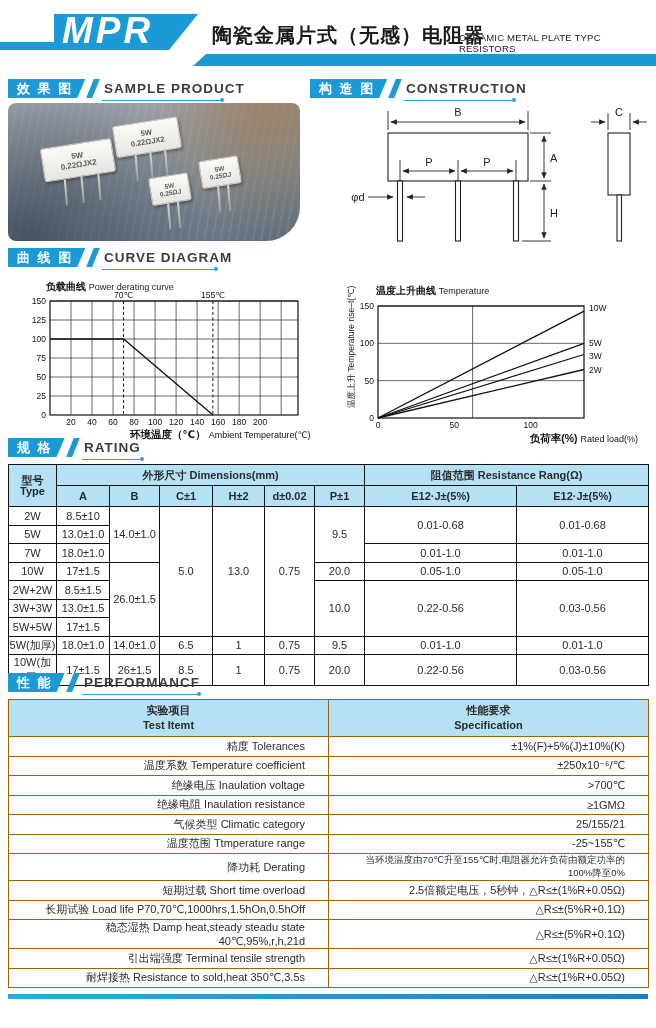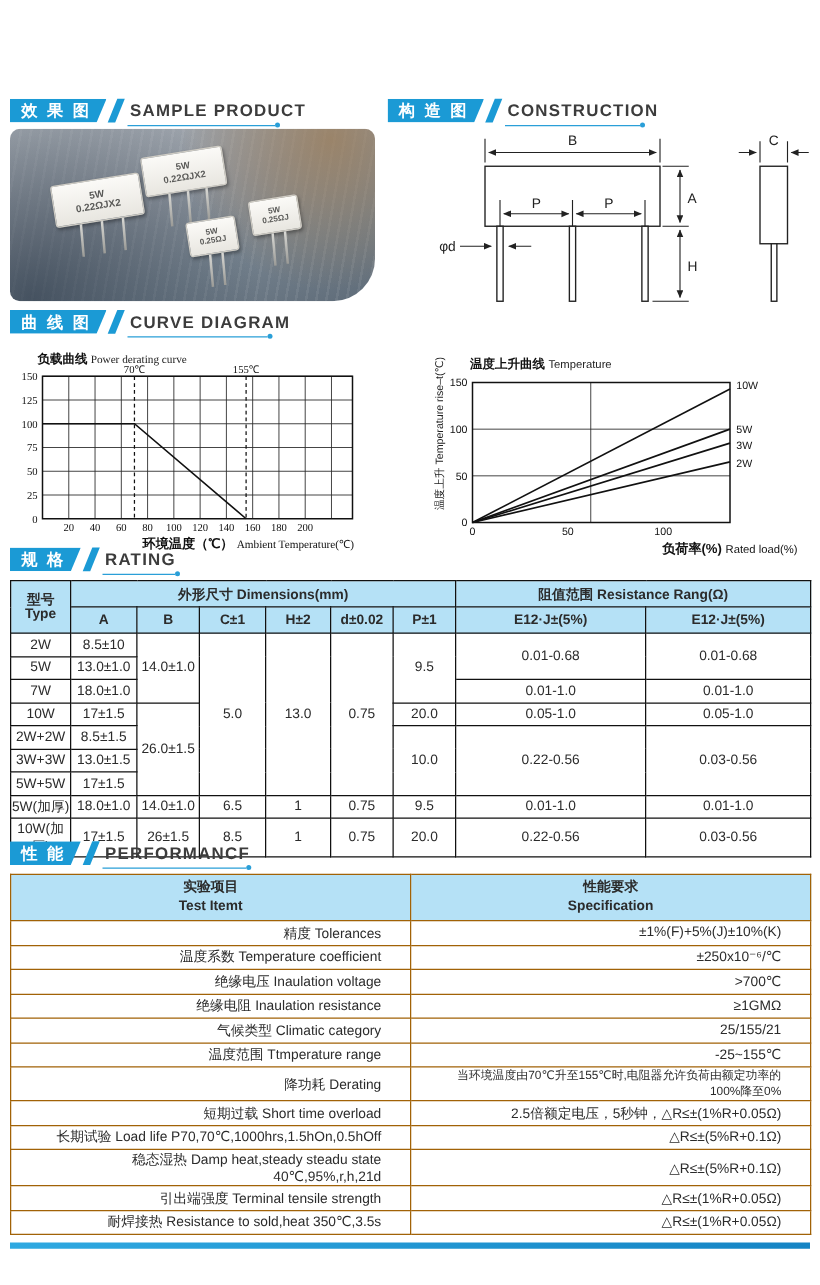--- a/index.html
+++ b/index.html
@@ -71,20 +71,29 @@
   .pt-item{text-align:left;}
   .pt-spec{text-align:center;}
   #bottom-bar{position:absolute;left:8px;top:994px;width:640px;height:5px;
               background:linear-gradient(90deg,#2fa9e1,#1584c4);}
 </style>
 </head>
 <body>
 
 <div id="page">
 
+  <div id="hdr">
+    <svg width="656" height="66">
+      <polygon points="0,36 54,36 54,8 198,8 169,44 0,44" fill="#1b9ad5"></polygon>
+      <polygon points="206,48 656,48 656,60 193,60" fill="#1b9ad5"></polygon>
+    </svg>
+    <div class="logo-text">MPR</div>
+    <div class="title-cn">陶瓷金属片式（无感）电阻器</div>
+    <div class="title-en">CERAMIC METAL PLATE TYPC RESISTORS</div>
+  </div>
 
   <div class="sec" style="left:310px;top:79px;width:210px;">
     <span class="badge"><span>构 造 图</span></span>
     <span class="badge-slash" style="left:82px;"></span>
     <span class="sec-en" style="left:96px;">CONSTRUCTION</span>
     <div class="sec-line" style="left:94px;width:108px;"></div>
   </div>
 
   <div class="sec" style="left:8px;top:79px;width:240px;">
     <span class="badge"><span>效 果 图</span></span>
@@ -185,21 +194,21 @@
     <line class="dim" x1="317" y1="19" x2="303" y2="19" marker-end="url(#ah)"></line>
   </svg>
 
   <div class="sec" style="left:8px;top:248px;width:240px;">
     <span class="badge"><span>曲 线 图</span></span>
     <span class="badge-slash" style="left:82px;"></span>
     <span class="sec-en" style="left:96px;">CURVE DIAGRAM</span>
     <div class="sec-line" style="left:94px;width:112px;"></div>
   </div>
 
-  <div class="chart" style="left:4px;top:280px;width:324px;height:162px;font-family:Liberation Serif, serif;">
+  <div class="chart" style="left:20px;top:280px;width:324px;height:162px;">
     <div class="chart-title" style="left:26px;top:0;">
       <span>负载曲线</span>
       <span class="en">Power derating curve</span>
     </div>
     <svg id="chart1" width="324" height="150" style="position:absolute;left:0;top:0;">
         <line x1="51.016949152542374" y1="21" x2="51.016949152542374" y2="135" class="grid"></line>
         <line x1="72.03389830508475" y1="21" x2="72.03389830508475" y2="135" class="grid"></line>
         <line x1="93.05084745762711" y1="21" x2="93.05084745762711" y2="135" class="grid"></line>
         <line x1="114.0677966101695" y1="21" x2="114.0677966101695" y2="135" class="grid"></line>
         <line x1="135.08474576271186" y1="21" x2="135.08474576271186" y2="135" class="grid"></line>

